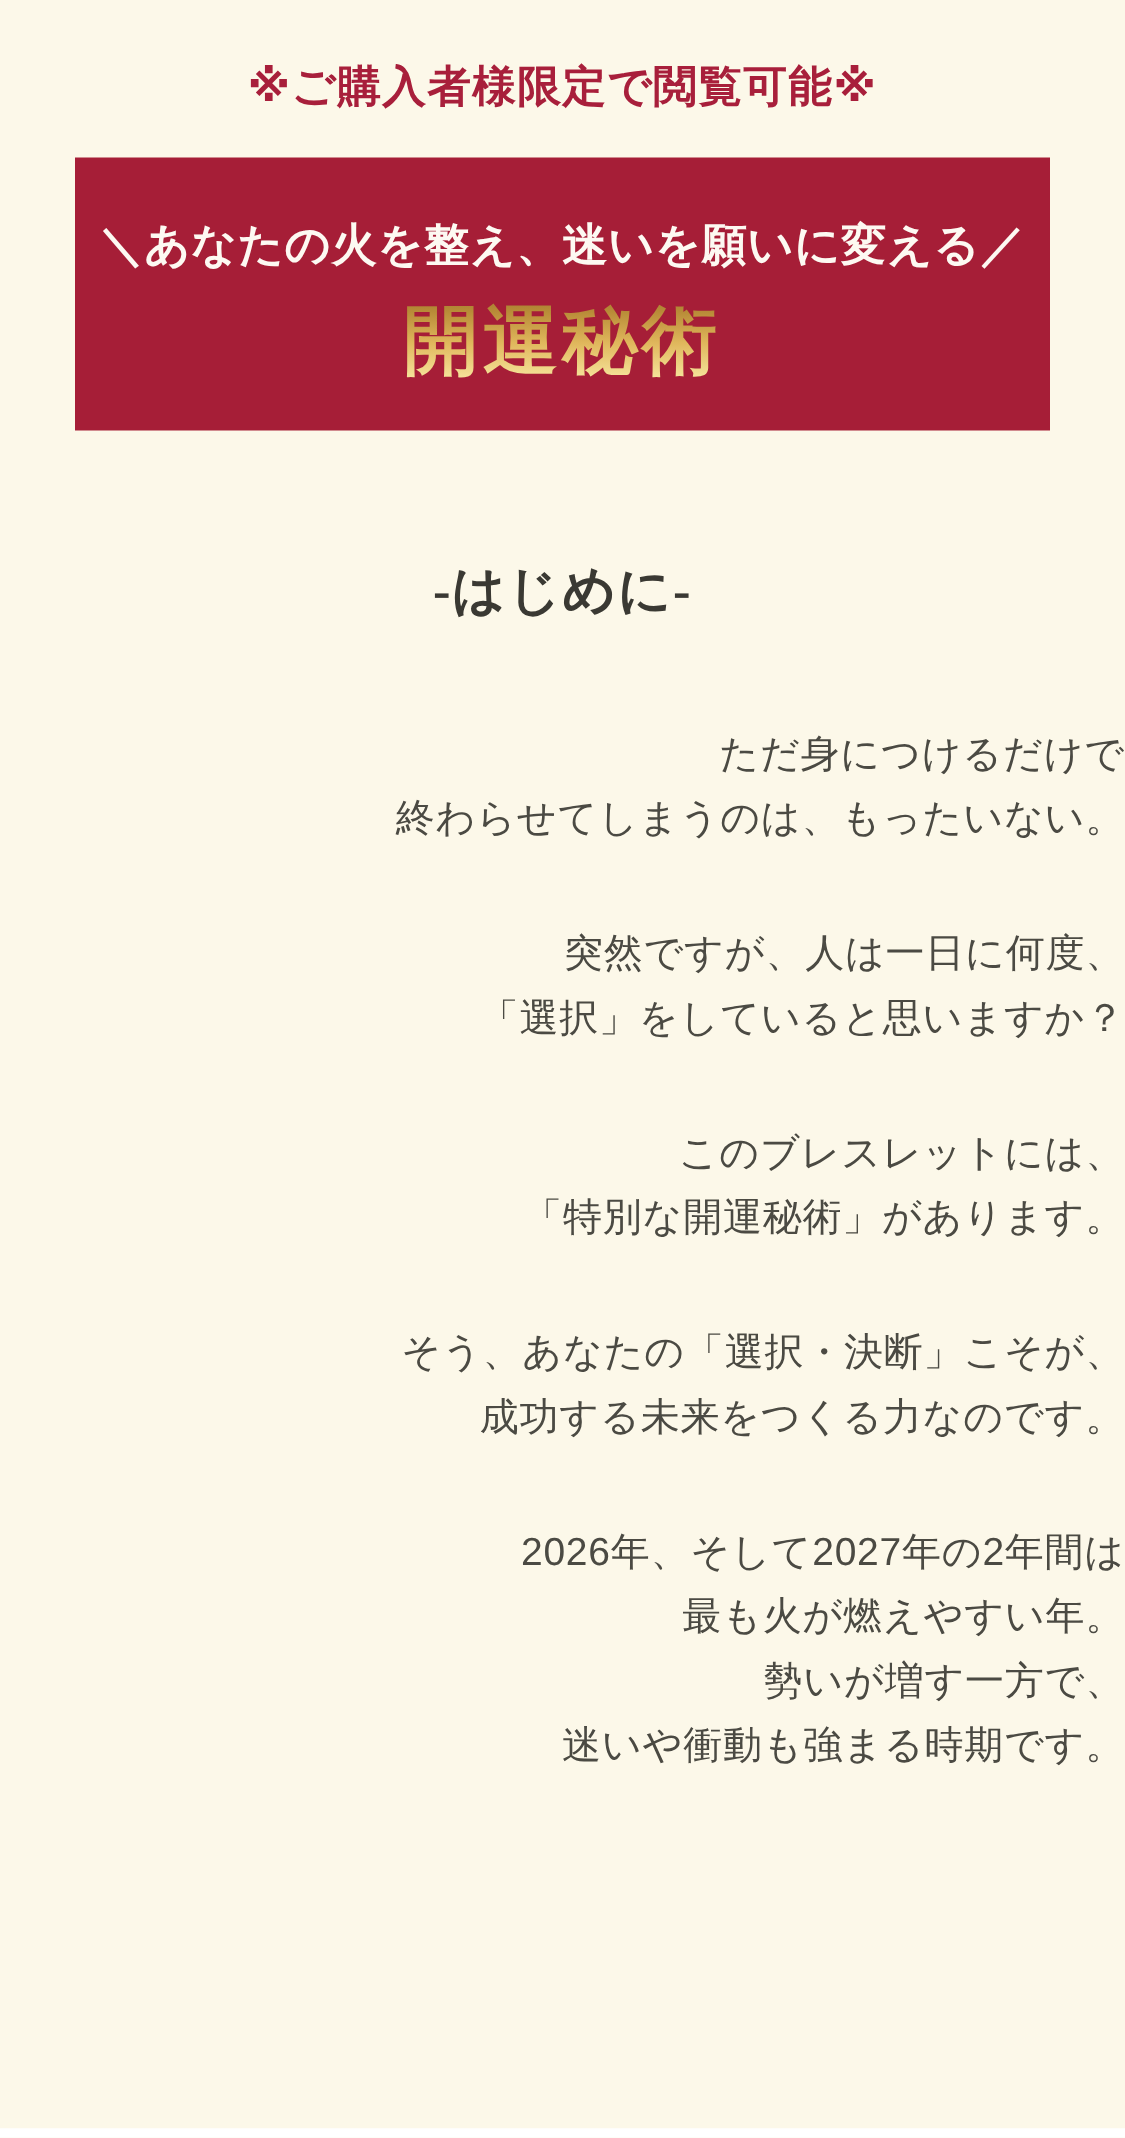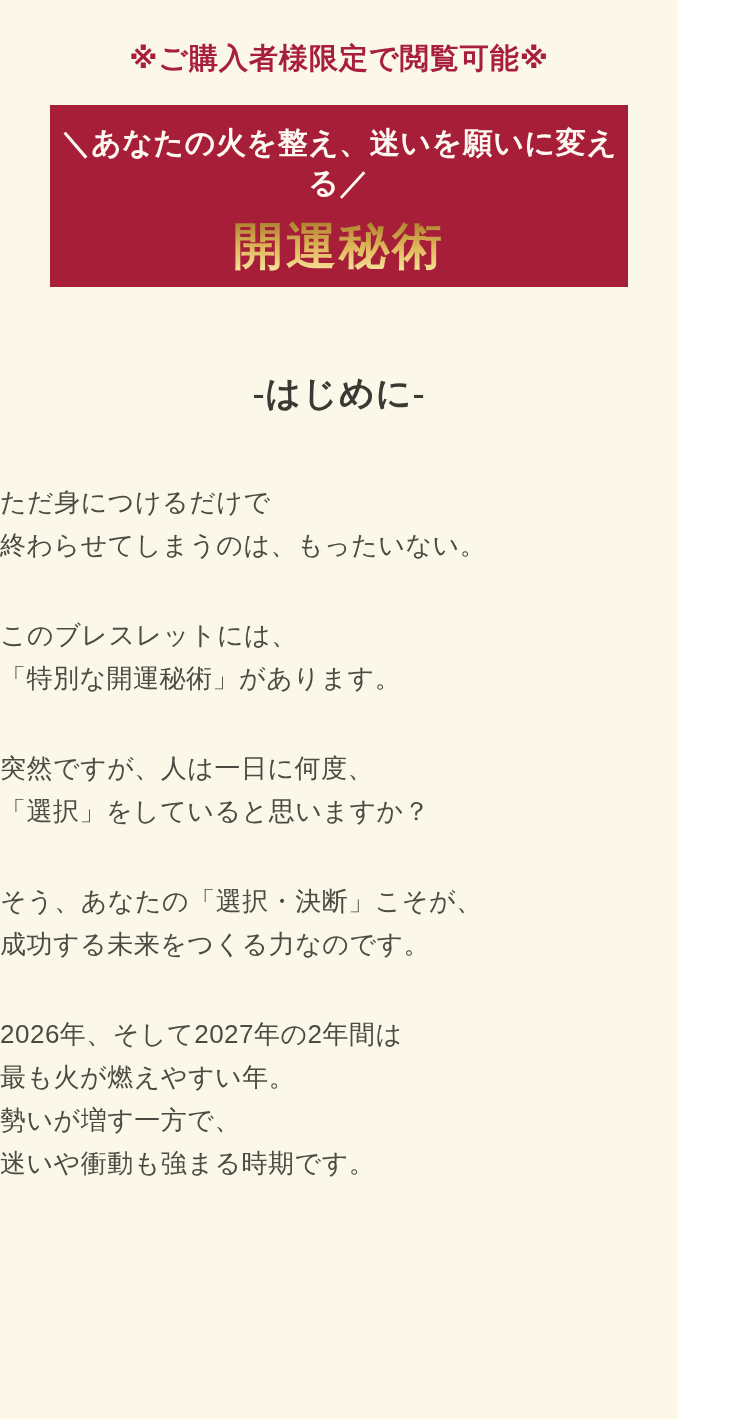--- a/index.html
+++ b/index.html
@@ -14,40 +14,40 @@
   }
   *{margin:0;padding:0;box-sizing:border-box;}
   html,body{width:750px;}
   body{
     height:1425px;
     background:#ffffff;
     font-family:"Liberation Sans","DejaVu Sans",sans-serif;
     overflow:hidden;
   }
   .page{
-    width:678px;
+    width:750px;
     height:1419px;
     background:var(--cream);
     overflow:hidden;
   }
   .notice{
     padding-top:40px;
     text-align:center;
     font-size:29px;
     font-weight:bold;
     line-height:36px;
     color:var(--notice);
     letter-spacing:1px;
   }
   .banner{
     margin:29px 50px 0;
     height:182px;
     background:var(--crimson);
     text-align:center;
-    padding-top:18px;
+    padding-top:39px;
   }
   .banner-tagline{
     font-family:"Liberation Serif","DejaVu Serif",serif;
     font-size:30px;
     font-weight:600;
     line-height:40px;
     color:#fdf9f2;
     letter-spacing:0.5px;
   }
   .banner-title{
@@ -67,21 +67,21 @@
     text-align:center;
     font-family:"Liberation Serif","DejaVu Serif",serif;
     font-size:35px;
     font-weight:bold;
     line-height:40px;
     color:var(--ink-heading);
     letter-spacing:1px;
   }
   .body-copy{
     margin-top:67px;
-    text-align:left;
+    text-align:right;
     color:var(--ink);
   }
   .body-copy p{
     font-size:26px;
     line-height:43px;
     letter-spacing:0.5px;
     margin-bottom:47px;
   }
   .body-copy p:last-child{margin-bottom:12px;}
   .bottom-strip{
@@ -99,21 +99,21 @@
 
   <div class="banner">
     <div class="banner-tagline">＼あなたの火を整え、迷いを願いに変える／</div>
     <div class="banner-title">開運秘術</div>
   </div>
 
   <div class="section-heading">-はじめに-</div>
 
   <div class="body-copy">
       <p>ただ身につけるだけで<br>終わらせてしまうのは、もったいない。</p>
+      <p>突然ですが、人は一日に何度、<br>「選択」をしていると思いますか？</p>
       <p>このブレスレットには、<br>「特別な開運秘術」があります。</p>
-      <p>突然ですが、人は一日に何度、<br>「選択」をしていると思いますか？</p>
       <p>そう、あなたの「選択・決断」こそが、<br>成功する未来をつくる力なのです。</p>
       <p>2026年、そして2027年の2年間は<br>最も火が燃えやすい年。<br>勢いが増す一方で、<br>迷いや衝動も強まる時期です。</p>
     </div>
 
 </div>
 
 <div class="bottom-strip"></div>
 
 </body></html>

